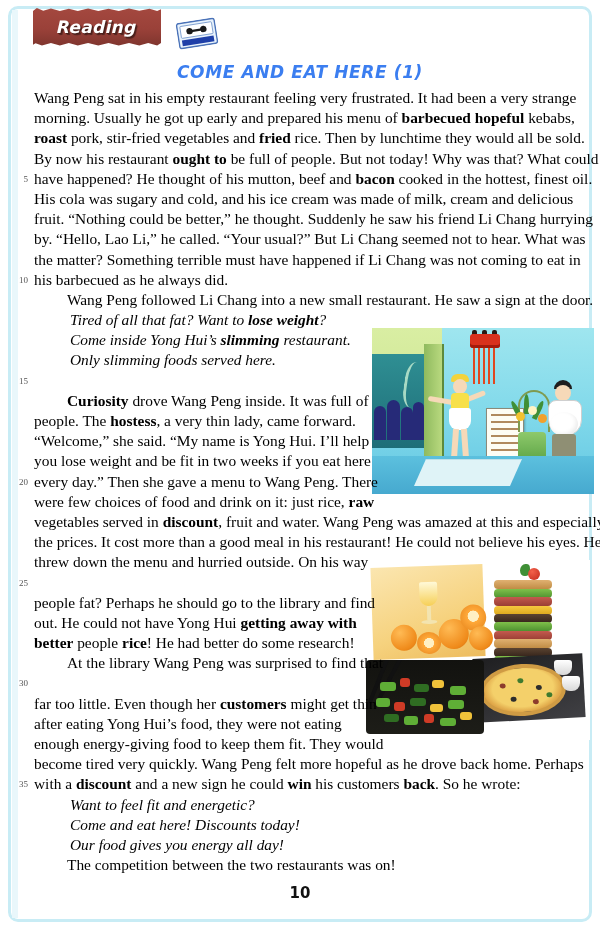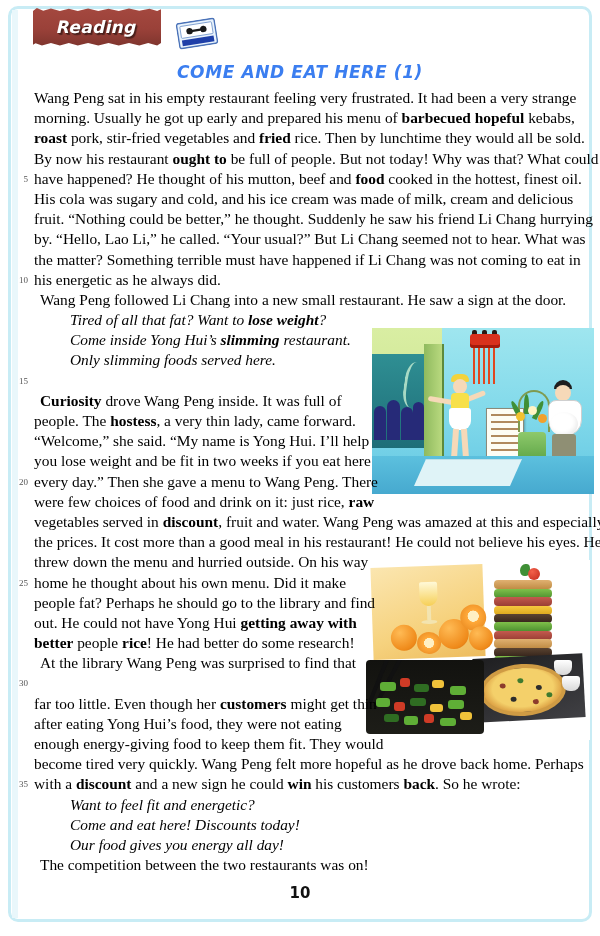--- a/index.html
+++ b/index.html
@@ -107,21 +107,21 @@
     font-size: 9px;
     line-height: 14px;
     color: #555;
     font-family: "Liberation Serif", serif;
   }
   .line .txt {
     position: absolute;
     left: 34px;
     top: 0;
   }
-  .line .txt.indent    { left: 40px; }
+  .line .txt.indent    { left: 67px; }
   .line .txt.sign      { left: 70px; font-style: italic; }
   .line b { font-weight: bold; }
   .line .sign b { font-weight: bold; font-style: italic; }
 
   
   .illus {
     position: absolute;
     overflow: hidden;
   }
   
@@ -574,41 +574,41 @@
     <div class="line">
       <span class="num"></span>
       <span class="txt"><b>roast</b> pork, stir-fried vegetables and <b>fried</b> rice. Then by lunchtime they would all be sold.</span>
     </div>
     <div class="line">
       <span class="num"></span>
       <span class="txt">By now his restaurant <b>ought to</b> be full of people. But not today! Why was that? What could</span>
     </div>
     <div class="line">
       <span class="num">5</span>
-      <span class="txt">have happened? He thought of his mutton, beef and <b>food</b> cooked in the hottest, finest oil.</span>
+      <span class="txt">have happened? He thought of his mutton, beef and <b>bacon</b> cooked in the hottest, finest oil.</span>
     </div>
     <div class="line">
       <span class="num"></span>
       <span class="txt">His cola was sugary and cold, and his ice cream was made of milk, cream and delicious</span>
     </div>
     <div class="line">
       <span class="num"></span>
       <span class="txt">fruit. “Nothing could be better,” he thought. Suddenly he saw his friend Li Chang hurrying</span>
     </div>
     <div class="line">
       <span class="num"></span>
       <span class="txt">by. “Hello, Lao Li,” he called. “Your usual?” But Li Chang seemed not to hear. What was</span>
     </div>
     <div class="line">
       <span class="num"></span>
       <span class="txt">the matter? Something terrible must have happened if Li Chang was not coming to eat in</span>
     </div>
     <div class="line">
       <span class="num">10</span>
-      <span class="txt">his energetic as he always did.</span>
+      <span class="txt">his barbecued as he always did.</span>
     </div>
     <div class="line">
       <span class="num"></span>
       <span class="txt indent">Wang Peng followed Li Chang into a new small restaurant. He saw a sign at the door.</span>
     </div>
     <div class="line">
       <span class="num"></span>
       <span class="txt sign">Tired of all that fat? Want to <b>lose weight</b>?</span>
     </div>
     <div class="line">
@@ -653,21 +653,20 @@
     <div class="line">
       <span class="num"></span>
       <span class="txt">the prices. It cost more than a good meal in his restaurant! He could not believe his eyes. He</span>
     </div>
     <div class="line">
       <span class="num"></span>
       <span class="txt">threw down the menu and hurried outside. On his way</span>
     </div>
     <div class="line">
       <span class="num">25</span>
-      <span class="txt">home he thought about his own menu. Did it make</span>
     </div>
     <div class="line">
       <span class="num"></span>
       <span class="txt">people fat? Perhaps he should go to the library and find</span>
     </div>
     <div class="line">
       <span class="num"></span>
       <span class="txt">out. He could not have Yong Hui <b>getting away with</b></span>
     </div>
     <div class="line">

